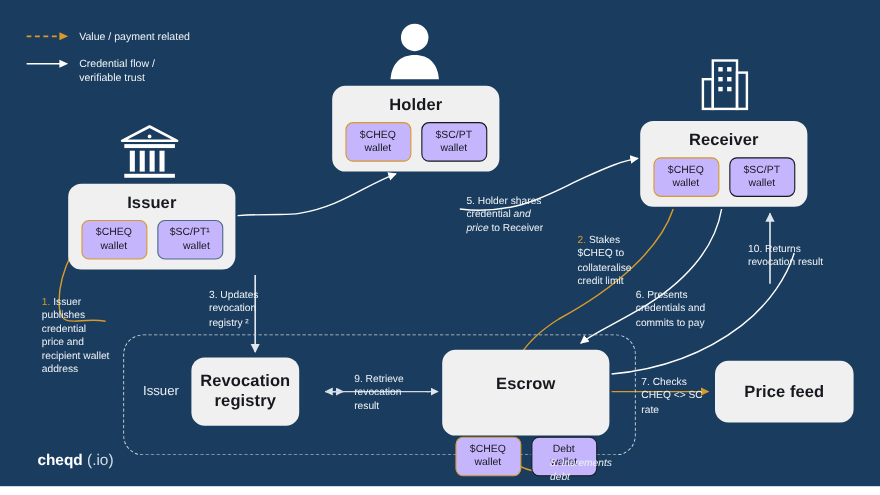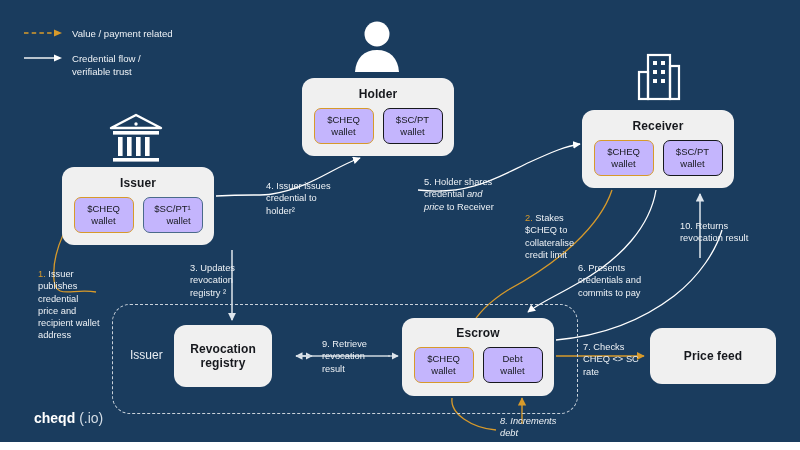--- a/index.html
+++ b/index.html
@@ -27,21 +27,21 @@
     background: #f0f0f0;
     border-radius: 12px;
     display: flex;
     flex-direction: column;
     align-items: center;
     z-index: 5;
   }
   .card-title {
     font-weight: bold;
     color: #16181d;
-    font-size: 12px;
+    font-size: 15px;
     letter-spacing: .1px;
     white-space: nowrap;
   }
   .wallet-row { display: flex; gap: 9px; }
   .wallet {
     background: #c4b5fd;
     border-radius: 7px;
     font-size: 9.5px;
     line-height: 1.22;
     color: #16181d;
@@ -51,21 +51,21 @@
     white-space: nowrap;
   }
   .w-orange { border: 1.3px solid #d79a2b; }
   .w-blue   { border: 1.3px solid #4a6a8a; }
   .w-dark   { border: 1.3px solid #16181d; }
 
   
   #card-issuer   { left: 62px;  top: 167px; width: 152px; height: 78px; padding-top: 9px; }
   #card-holder   { left: 302px; top: 78px;  width: 152px; height: 78px; padding-top: 9px; }
   #card-receiver { left: 582px; top: 110px; width: 152px; height: 78px; padding-top: 9px; }
-  #card-escrow   { left: 402px; top: 318px; width: 152px; height: 78px; padding-top: 8px; }
+  #card-escrow   { left: 402px; top: 318px; width: 152px; height: 78px; padding-top: 23px; gap: 32px; }
   #card-revreg   { left: 174px; top: 325px; width: 98px; height: 62px;
                    justify-content: center; padding: 0 6px; }
   #card-pricefeed{ left: 650px; top: 328px; width: 126px; height: 56px;
                    justify-content: center; }
   #card-issuer .wallet-row,
   #card-holder .wallet-row,
   #card-receiver .wallet-row,
   #card-escrow .wallet-row { margin-top: 7px; }
   #card-issuer .wallet,
   #card-holder .wallet,
@@ -314,21 +314,20 @@
   <div class="step" id="step1">
     <span class="num-orange">1.</span><span> Issuer publishes credential price and recipient wallet address</span>
   </div>
 
   <div class="step" id="step2">
     <span class="num-orange">2.</span><span> Stakes $CHEQ to collateralise credit limit</span>
   </div>
 
   <div class="step" id="step3">3. Updates revocation registry ²</div>
 
-  <div class="step" id="step4">4. Issuer issues credential to holder²</div>
 
   <div class="step" id="step5">
     <span>5. Holder shares credential </span><em>and price</em><span> to Receiver</span>
   </div>
 
   <div class="step" id="step6">6. Presents credentials and commits to pay</div>
 
   <div class="step" id="step7">7. Checks CHEQ &lt;&gt; SC rate</div>
 
   <div class="step" id="step8">8. Increments debt</div>

